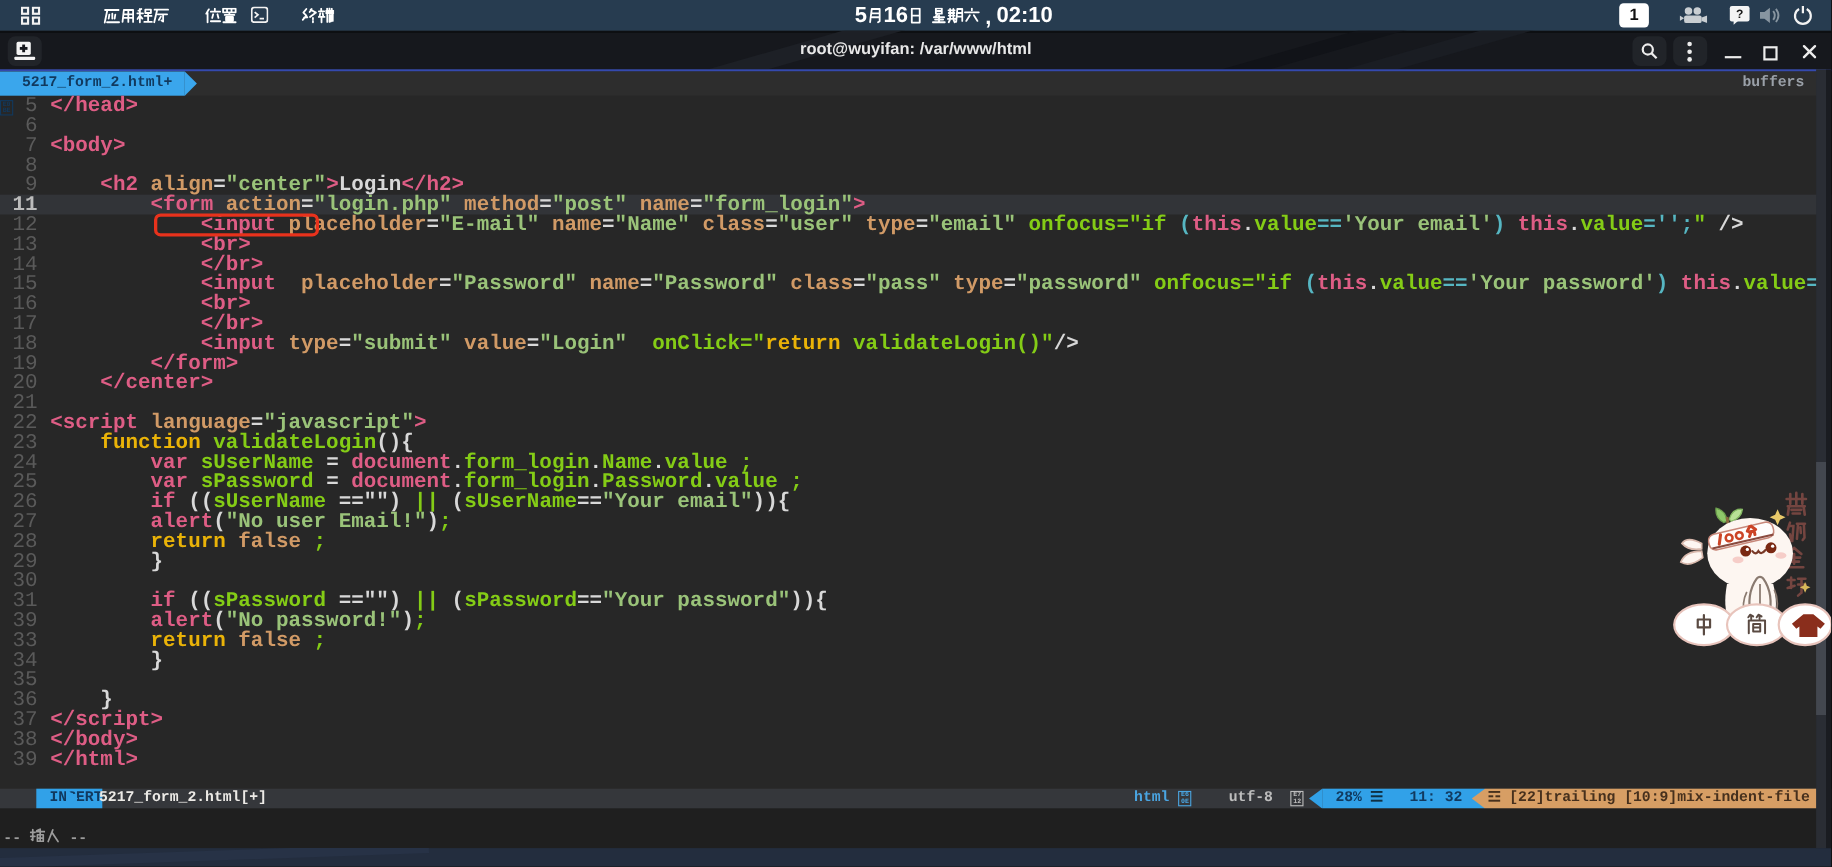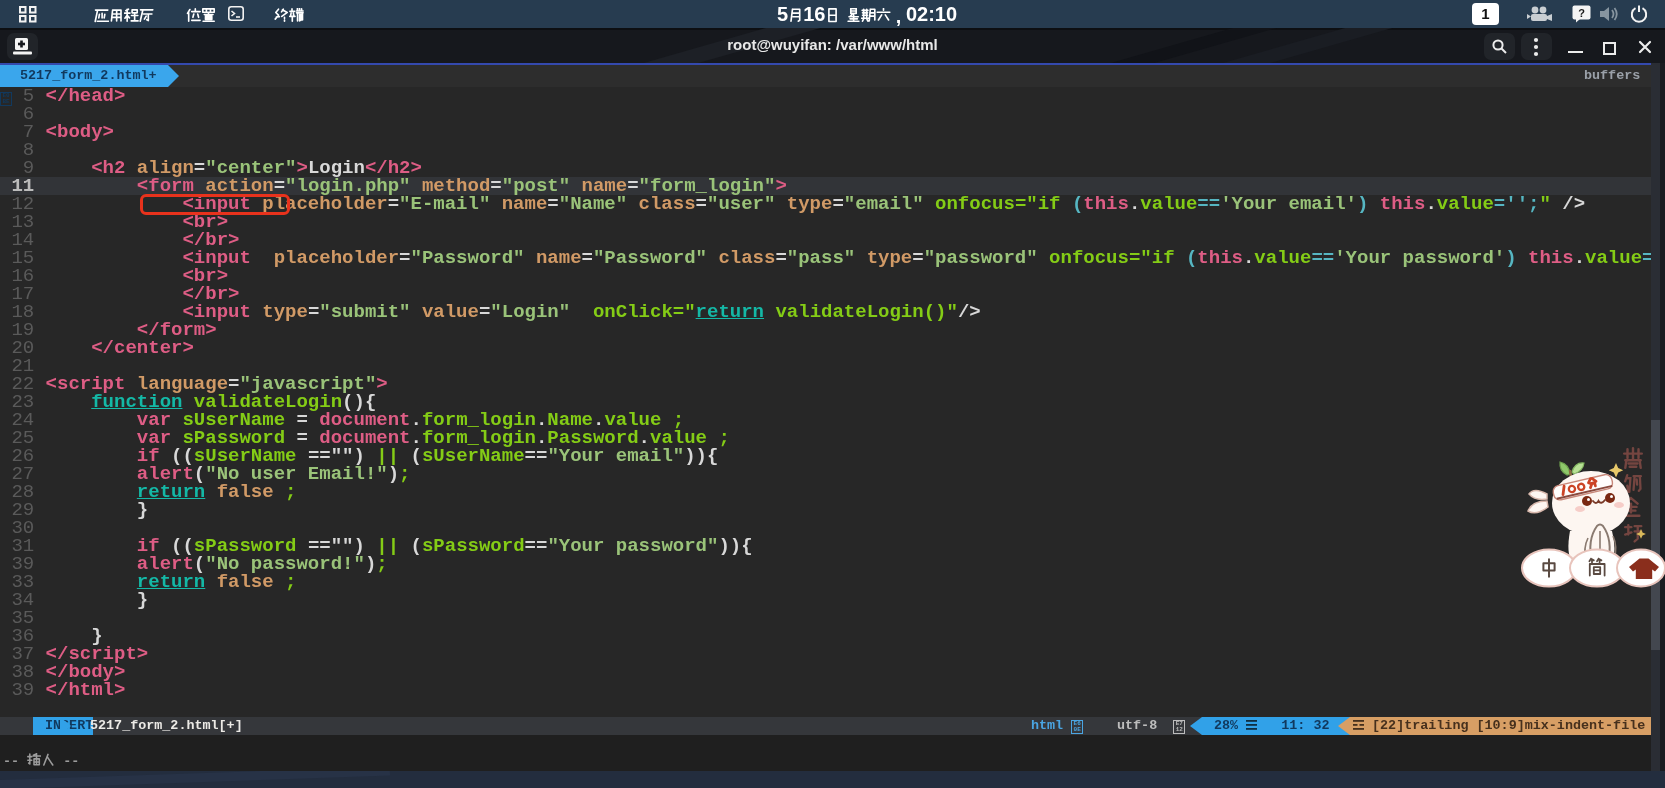--- a/index.html
+++ b/index.html
@@ -23,21 +23,21 @@
 #tabarrow{position:absolute;left:168px;top:0;width:0;height:0;
  border-top:11px solid transparent;border-bottom:11px solid transparent;border-left:11px solid #3aa6ec;}
 #buffers{position:absolute;left:1584px;top:0;height:22px;line-height:22px;color:#9aa0a8;font-size:13.4px;font-weight:bold;}
 
 #ed{position:absolute;left:0;top:87px;width:1665px;}
 .row{height:18px;line-height:18px;font-size:19px;white-space:pre;color:#d8d8d8;font-weight:bold;}
 .row.cur{background:#323438;}
 .ln{color:#5a5a5a;font-weight:normal;}
 .cur .ln{color:#bcbcbc;font-weight:bold;}
 .t{color:#de5d85;} .a{color:#d19a66;} .s{color:#9ac379;}
-.b{color:#84cc16;} .c{color:#56b6c2;} .p{color:#14b8a6;text-decoration:underline;}
+.b{color:#84cc16;} .c{color:#56b6c2;} .p{color:#eab308;}
 #redbox{position:absolute;left:140px;top:194px;width:150px;height:21px;box-sizing:border-box;
  border:3px solid #e8321c;border-radius:6px;}
 
 #status{position:absolute;left:0;top:717px;width:1665px;height:18px;background:#35373b;
  font-size:13.4px;line-height:18px;font-weight:bold;}
 #status .seg{position:absolute;top:0;height:18px;line-height:18px;}
 
 #cmd{position:absolute;left:0;top:735px;width:1665px;height:36px;background:#1f1f1f;}
 
 #wall{position:absolute;left:0;top:771px;width:1665px;height:17px;background:#232d3e;overflow:hidden;}

